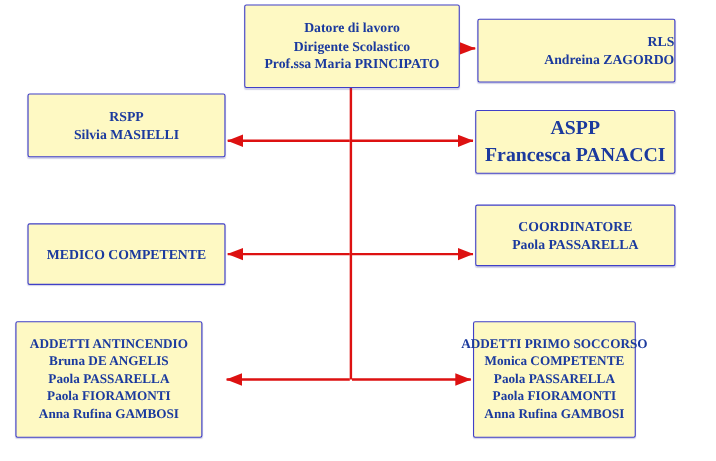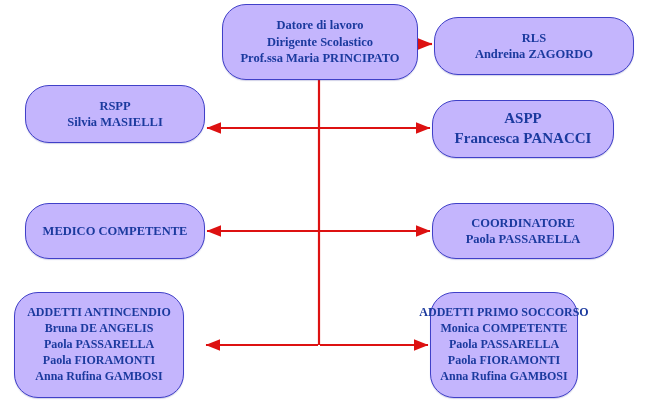--- a/index.html
+++ b/index.html
@@ -13,44 +13,44 @@
   #chart-root {
     position: relative;
     width: 651px;
     height: 419px;
     background: #ffffff;
     overflow: hidden;
   }
   .node {
     position: absolute;
     box-sizing: border-box;
-    background: #c4b5fd;
+    background: #fef9c3;
     border: 1.4px solid #4040c8;
-    border-radius: 24px;
+    border-radius: 2px;
     display: flex;
     flex-direction: column;
     align-items: center;
     justify-content: center;
     color: #1b3a9e;
     font-weight: bold;
     text-align: center;
     line-height: 1.32;
     box-shadow: 0 1px 1px rgba(70,70,160,0.25);
   }
   .node .line {
     display: block;
     white-space: nowrap;
   }
   
   #node-datore   { left: 222px; top: 4px;   width: 196px; height: 76px;  font-size: 12.5px; }
-  #node-rls      { left: 434px; top: 17px;  width: 200px; height: 58px;  font-size: 12.5px; }
+  #node-rls      { left: 434px; top: 17px;  width: 180px; height: 58px;  font-size: 12.5px; align-items: flex-end; }
   #node-rspp     { left: 25px;  top: 85px; width: 180px; height: 58px;  font-size: 12.5px; }
-  #node-aspp     { left: 432px; top: 100px; width: 182px; height: 58px;  font-size: 15px; }
+  #node-aspp     { left: 432px; top: 100px; width: 182px; height: 58px;  font-size: 18px; }
   #node-medico   { left: 25px;  top: 203px; width: 180px; height: 56px;  font-size: 12.5px; text-align: right; }
-  #node-coord    { left: 432px; top: 203px; width: 182px; height: 56px;  font-size: 12.5px; }
+  #node-coord    { left: 432px; top: 186px; width: 182px; height: 56px;  font-size: 12.5px; }
   #node-antinc   { left: 14px;  top: 292px; width: 170px; height: 106px; font-size: 12px; }
   #node-soccorso { left: 430px; top: 292px; width: 148px; height: 106px; font-size: 12px; }
 
   svg.connectors {
     position: absolute;
     left: 0;
     top: 0;
     width: 651px;
     height: 419px;
     pointer-events: none;

